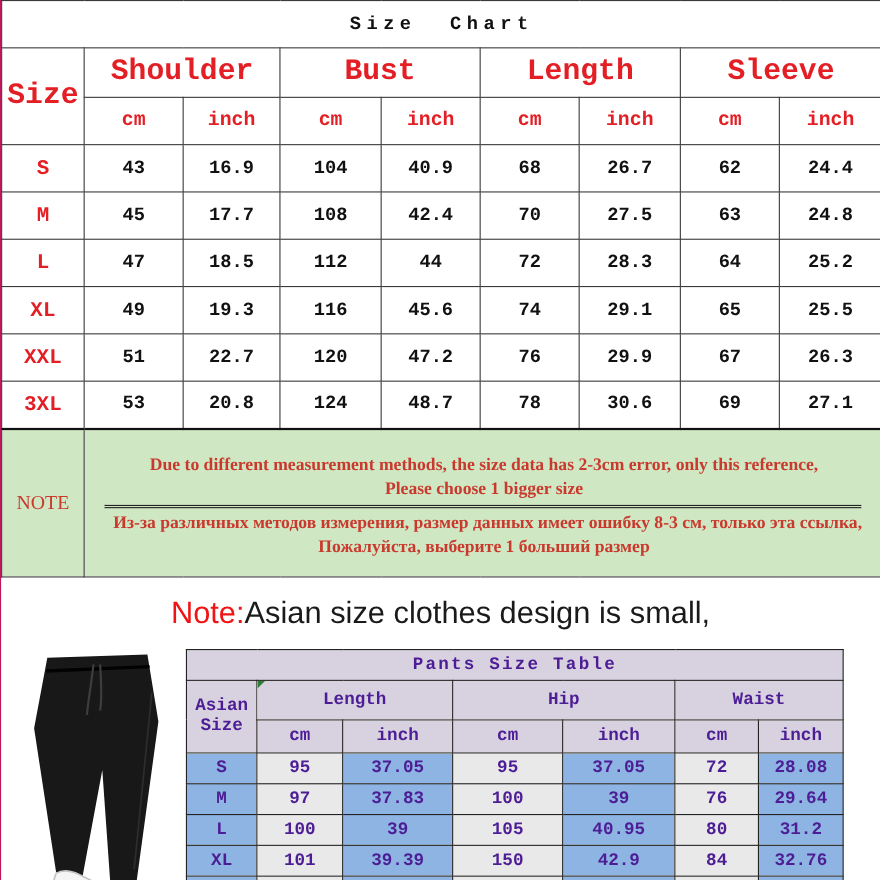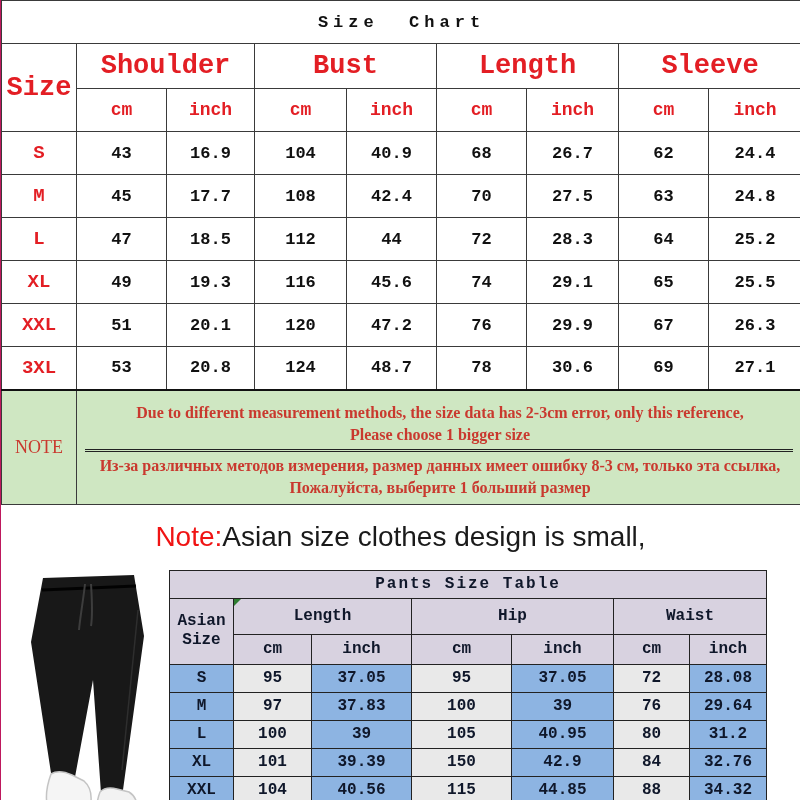--- a/index.html
+++ b/index.html
@@ -20,36 +20,36 @@
                border-bottom:2px solid #777;color:var(--red);font-weight:bold;font-size:29px;
                letter-spacing:5px;white-space:pre;}
   .group-row th{height:45px;color:var(--red);font-weight:bold;font-size:27px;}
   .unit-row th{height:42px;color:var(--red);font-weight:bold;font-size:18px;}
   .corner{color:var(--red);font-size:22px;font-weight:bold;}
   .main-table tbody tr{height:43px;}
   .main-table tbody td{color:#111;font-weight:bold;font-size:17px;}
   .size-red{color:var(--red);font-weight:bold;font-size:19px;}
   .note-row th,.note-row td{border-top:2px solid #111;background:var(--green-bg);}
   .note-label{color:var(--red-note);font-family:"Liberation Serif",serif;font-size:18px;font-weight:normal;margin-top:33px;}
-  .note-content{padding:8px;text-align:left;vertical-align:top;}
+  .note-content{padding:18px;text-align:left;vertical-align:top;}
   .note-block{height:50px;padding:3px 6px 0 8px;color:var(--red-note);
               font-family:"Liberation Serif",serif;font-size:16px;line-height:22px;
               font-weight:bold;white-space:nowrap;}
   .note-ru{border-top:3px double #222;height:47px;}
 
   
   .mid-note{height:65px;display:flex;flex-direction:column;justify-content:center;align-items:center;
             font-family:"Liberation Sans",sans-serif;color:var(--ink);font-size:28px;line-height:32px;gap:44px;}
   .mid-prefix{color:#f01414;}
 
   
   .pants-section{position:relative;height:255px;}
   .pants-photo{position:absolute;left:0;top:0;width:168px;height:255px;}
   .pants-table{position:absolute;left:168px;top:0;width:597px;}
-  .pants-table td,.pants-table th{border:1px solid #222;text-align:center;vertical-align:middle;color:#0f172a;}
+  .pants-table td,.pants-table th{border:1px solid #222;text-align:center;vertical-align:middle;color:#4c1d95;}
   .pants-title{height:23px;background:var(--lavender);font-weight:bold;font-size:17px;letter-spacing:2px;}
   .pgroup-row th{height:36px;background:var(--lavender);font-weight:bold;font-size:19px;}
   .punit-row th{height:30px;background:var(--lavender);font-weight:bold;font-size:15px;}
   .pcorner{background:var(--lavender);font-size:17px;font-weight:bold;line-height:19px;}
   .pants-table tbody tr{height:28px;}
   .pants-table tbody td,.pants-table tbody th{font-weight:bold;font-size:16px;}
   .cell-blue{background:var(--blue);}
   .cell-gray{background:var(--gray);}
   .size-black{background:var(--blue);font-size:16px;}
   .marker{position:relative;}
@@ -136,21 +136,21 @@
           <td>116</td>
           <td>45.6</td>
           <td>74</td>
           <td>29.1</td>
           <td>65</td>
           <td>25.5</td>
         </tr>
         <tr>
           <th class="size-red">XXL</th>
           <td>51</td>
-          <td>20.1</td>
+          <td>22.7</td>
           <td>120</td>
           <td>47.2</td>
           <td>76</td>
           <td>29.9</td>
           <td>67</td>
           <td>26.3</td>
         </tr>
         <tr>
           <th class="size-red">3XL</th>
           <td>53</td>

